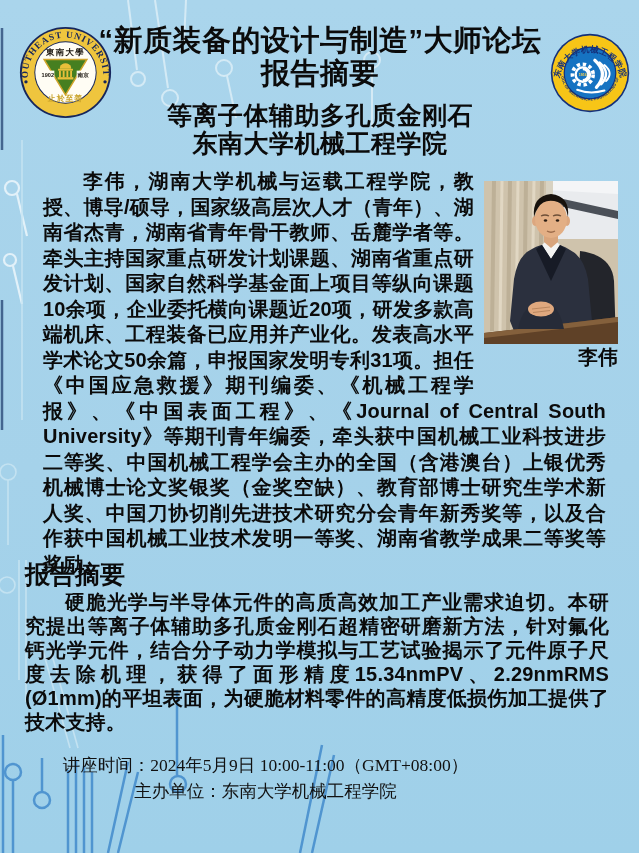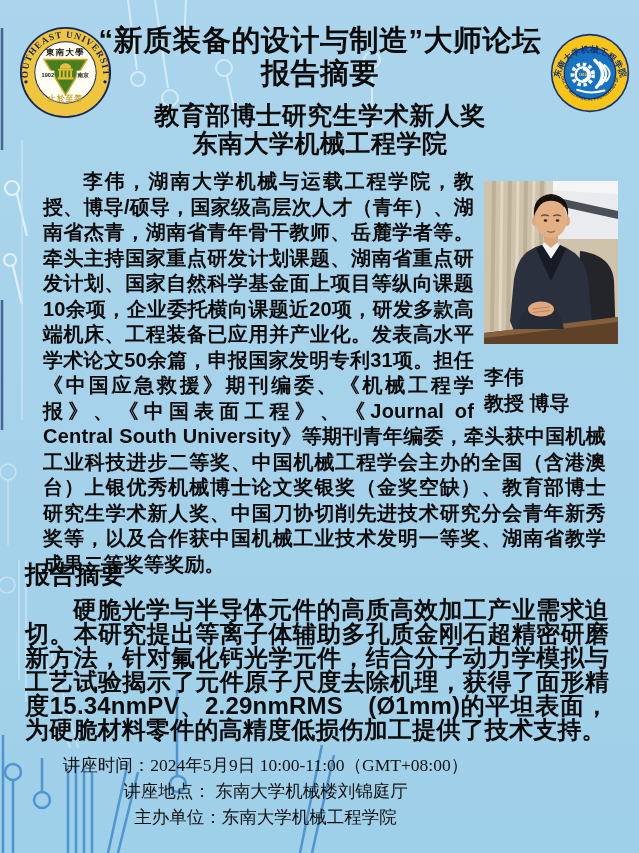--- a/index.html
+++ b/index.html
@@ -21,29 +21,29 @@
   .titles{position:absolute;left:95px;top:24px;width:450px;text-align:center;}
   .title-line{font-size:29px;font-weight:bold;line-height:33px;letter-spacing:0.5px;}
   .subtitle-block{margin-top:11px;}
   .subtitle-line{font-size:25px;font-weight:bold;line-height:28px;letter-spacing:0.5px;}
 
   .section-heading{font-size:25px;font-weight:bold;line-height:28px;margin:0;}
   .guest-section{position:absolute;left:31px;top:157px;width:587px;}
   .bio-flow{margin-top:6px;}
   .photo-box{float:right;width:134px;margin:12px 0 4px 10px;}
   .photo-box svg{display:block;width:134px;height:163px;}
-  .caption{margin-top:20px;text-align:left;font-weight:bold;font-size:20px;line-height:26px;}
+  .caption{margin-top:0;text-align:right;font-weight:bold;font-size:20px;line-height:26px;}
   .bio-text{
     margin:12px;font-size:20px;font-weight:bold;line-height:25.5px;
     text-align:justify;text-indent:2em;letter-spacing:0.2px;
   }
 
   .abstract-section{position:absolute;left:25px;top:560px;width:584px;}
   .abstract-text{
-    margin:10px 0 0 0;font-size:24px;font-weight:bold;line-height:24px;
+    margin:2px 0 0 0;font-size:20px;font-weight:bold;line-height:24px;
     text-align:justify;text-indent:2em;letter-spacing:0.2px;
   }
 
   .footer{
     position:absolute;left:0;top:752px;width:531px;text-align:center;
     font-family:"Liberation Serif","DejaVu Serif",serif;
     font-size:17.5px;line-height:26px;color:#111;
   }
   .footer-line{white-space:nowrap;}
 </style>
@@ -169,21 +169,21 @@
         <path d="M68,40 Q80,50 70,60" stroke-width="2.4"></path>
         <path d="M34,71 Q50,77 68,72" stroke-width="2.6"></path>
       </g>
       <text x="41" y="54" text-anchor="middle" font-size="4.6" fill="#ffd24a" font-weight="bold">1916</text>
     </svg>
 
     <div class="titles">
       <div class="title-line">“新质装备的设计与制造”大师论坛</div>
       <div class="title-line">报告摘要</div>
       <div class="subtitle-block">
-        <div class="subtitle-line">教育部博士研究生学术新人奖</div>
+        <div class="subtitle-line">等离子体辅助多孔质金刚石</div>
         <div class="subtitle-line">东南大学机械工程学院</div>
       </div>
     </div>
 
     <section class="guest-section">
       <div class="bio-flow">
         <div class="photo-box">
           <svg viewBox="0 0 134 163">
             <rect width="134" height="163" fill="#cfc3ac"></rect>
             <g stroke="#b9ac93" stroke-width="4" opacity="0.8">
@@ -223,38 +223,34 @@
             <path d="M0,152 L134,136 L134,141 L0,157 Z" fill="#84603c"></path>
             <path d="M34,148 Q38,128 50,123 L66,123 Q76,128 80,148 Z" fill="#262b38"></path>
             <ellipse cx="57" cy="128" rx="13" ry="7.5" fill="#dfa87e"></ellipse>
             <g stroke="#b07e57" stroke-width="1" opacity="0.8" fill="none">
               <path d="M48,128 l18,-2"></path>
               <path d="M49,131.5 l17,-2"></path>
             </g>
           </svg>
           <div class="caption">
             <div>李伟</div>
-            <div>教授 博导</div>
           </div>
         </div>
         <p class="bio-text">李伟，湖南大学机械与运载工程学院，教授、博导/硕导，国家级高层次人才（青年）、湖南省杰青，湖南省青年骨干教师、岳麓学者等。牵头主持国家重点研发计划课题、湖南省重点研发计划、国家自然科学基金面上项目等纵向课题10余项，企业委托横向课题近20项，研发多款高端机床、工程装备已应用并产业化。发表高水平学术论文50余篇，申报国家发明专利31项。担任《中国应急救援》期刊编委、《机械工程学报》、《中国表面工程》、《Journal of Central South University》等期刊青年编委，牵头获中国机械工业科技进步二等奖、中国机械工程学会主办的全国（含港澳台）上银优秀机械博士论文奖银奖（金奖空缺）、教育部博士研究生学术新人奖、中国刀协切削先进技术研究分会青年新秀奖等，以及合作获中国机械工业技术发明一等奖、湖南省教学成果二等奖等奖励。</p>
       </div>
     </section>
 
     <section class="abstract-section">
       <h2 class="section-heading">报告摘要</h2>
       <p class="abstract-text">硬脆光学与半导体元件的高质高效加工产业需求迫切。本研究提出等离子体辅助多孔质金刚石超精密研磨新方法，针对氟化钙光学元件，结合分子动力学模拟与工艺试验揭示了元件原子尺度去除机理，获得了面形精度15.34nmPV、2.29nmRMS　(Ø1mm)的平坦表面，为硬脆材料零件的高精度低损伤加工提供了技术支持。</p>
     </section>
 
     <div class="footer">
       <div class="footer-line">
         <span>讲座时间：</span><span>2024年5月9日 10:00-11:00（GMT+08:00）</span>
       </div>
       <div class="footer-line">
-        <span>讲座地点：</span> <span>东南大学机械楼刘锦庭厅</span>
-      </div>
-      <div class="footer-line">
         <span>主办单位：</span><span>东南大学机械工程学院</span>
       </div>
     </div>
 
   </div>
 </div>
 
 </body></html>

